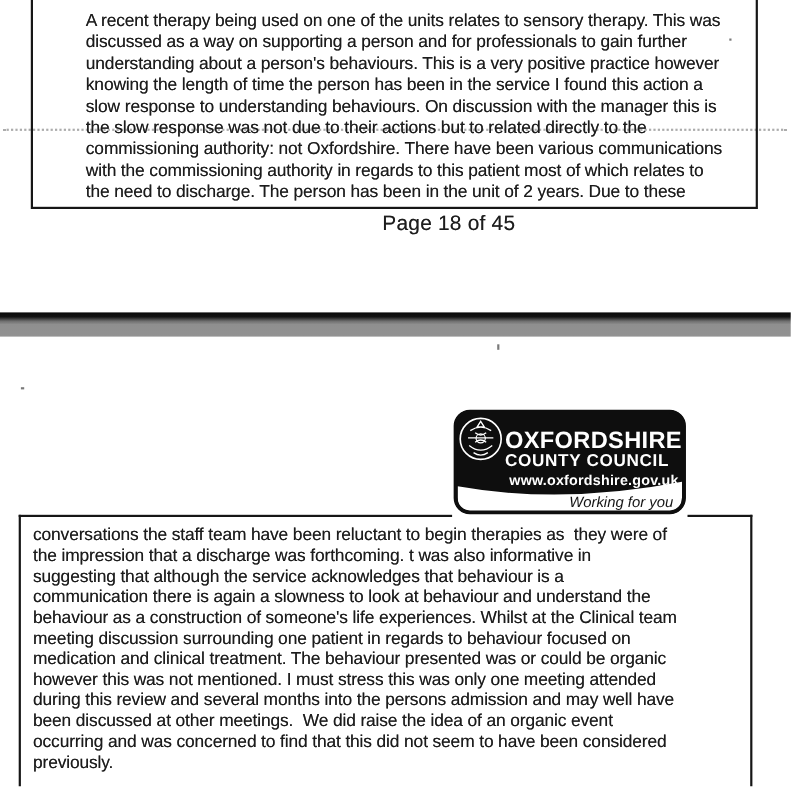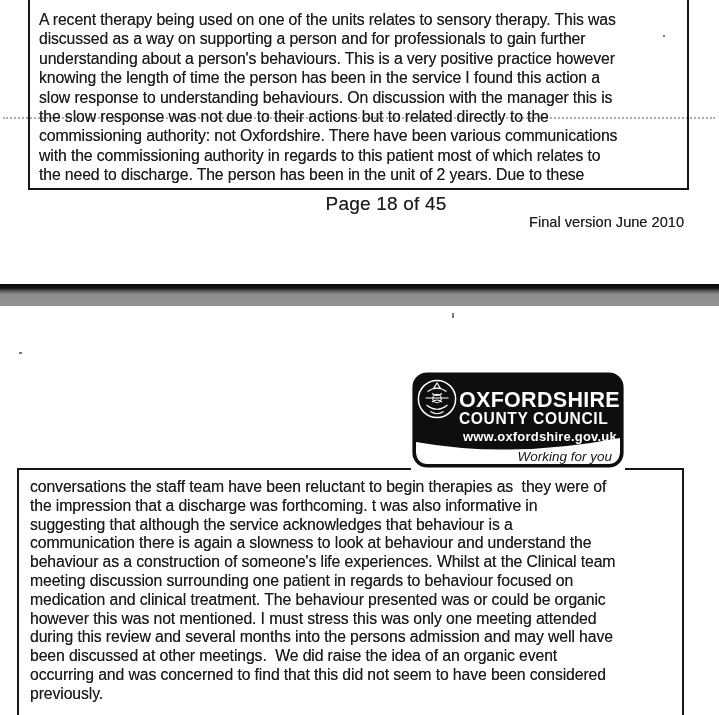--- a/index.html
+++ b/index.html
@@ -13,38 +13,38 @@
     letter-spacing:-0.12px;
     color:#1c1c1c;
     text-shadow:0 0 0.4px rgba(10,10,10,.65);
   }
   .textbox{position:absolute;box-sizing:border-box;background:transparent;z-index:1;}
   .box1{
     left:28px;top:-5px;width:661px;height:195px;
     border:2px solid #161616;
     padding:13px 4px 4px 9px;
   }
-  .box1 .bodytext{line-height:19.4px;}
+  .box1 .bodytext{line-height:19.4px;margin-left:39px;}
   .box2{
     left:17px;top:468px;width:667px;height:250px;
     border:2px solid #161616;border-bottom:none;
     padding:8px 4px 0 11px;
   }
   .box2 .bodytext{line-height:18.8px;}
   .artifact-line{
     position:absolute;left:3px;top:117px;width:712px;height:0;
     border-top:2px dotted rgba(70,70,70,.45);
     z-index:0;
   }
   .speck{position:absolute;background:#7a7a7a;z-index:0;}
   .speck1{left:452px;top:313px;width:2px;height:5px;}
   .speck2{left:19px;top:352px;width:3px;height:2px;}
   .speck3{left:663px;top:35px;width:2px;height:2px;}
   .pagenum{
-    position:absolute;left:386px;top:193px;transform:translateX(-50%);
+    position:absolute;left:408px;top:193px;transform:translateX(-50%);
     font-size:19px;letter-spacing:0.2px;color:#1d1d1d;
     text-shadow:0 0 0.4px rgba(10,10,10,.6);
     white-space:nowrap;z-index:1;
   }
   .version{
     position:absolute;right:35px;top:214px;text-align:right;
     font-size:14.6px;line-height:16px;color:#1d1d1d;
     text-shadow:0 0 0.3px rgba(10,10,10,.55);z-index:1;
   }
   .divider{
@@ -75,21 +75,20 @@
 understanding about a person's behaviours. This is a very positive practice however
 knowing the length of time the person has been in the service I found this action a
 slow response to understanding behaviours. On discussion with the manager this is
 the slow response was not due to their actions but to related directly to the
 commissioning authority: not Oxfordshire. There have been various communications
 with the commissioning authority in regards to this patient most of which relates to
 the need to discharge. The person has been in the unit of 2 years. Due to these</div>
     </div>
     <div class="pagenum">Page 18 of 45</div>
     <div class="version">
-      <div>Final version June 2010</div>
     </div>
   </section>
 
   <div class="divider"></div>
 
   <section>
 
     <div class="logo-wrap">
       <svg width="214" height="99" viewBox="0 0 214 99" xmlns="http://www.w3.org/2000/svg">
 

